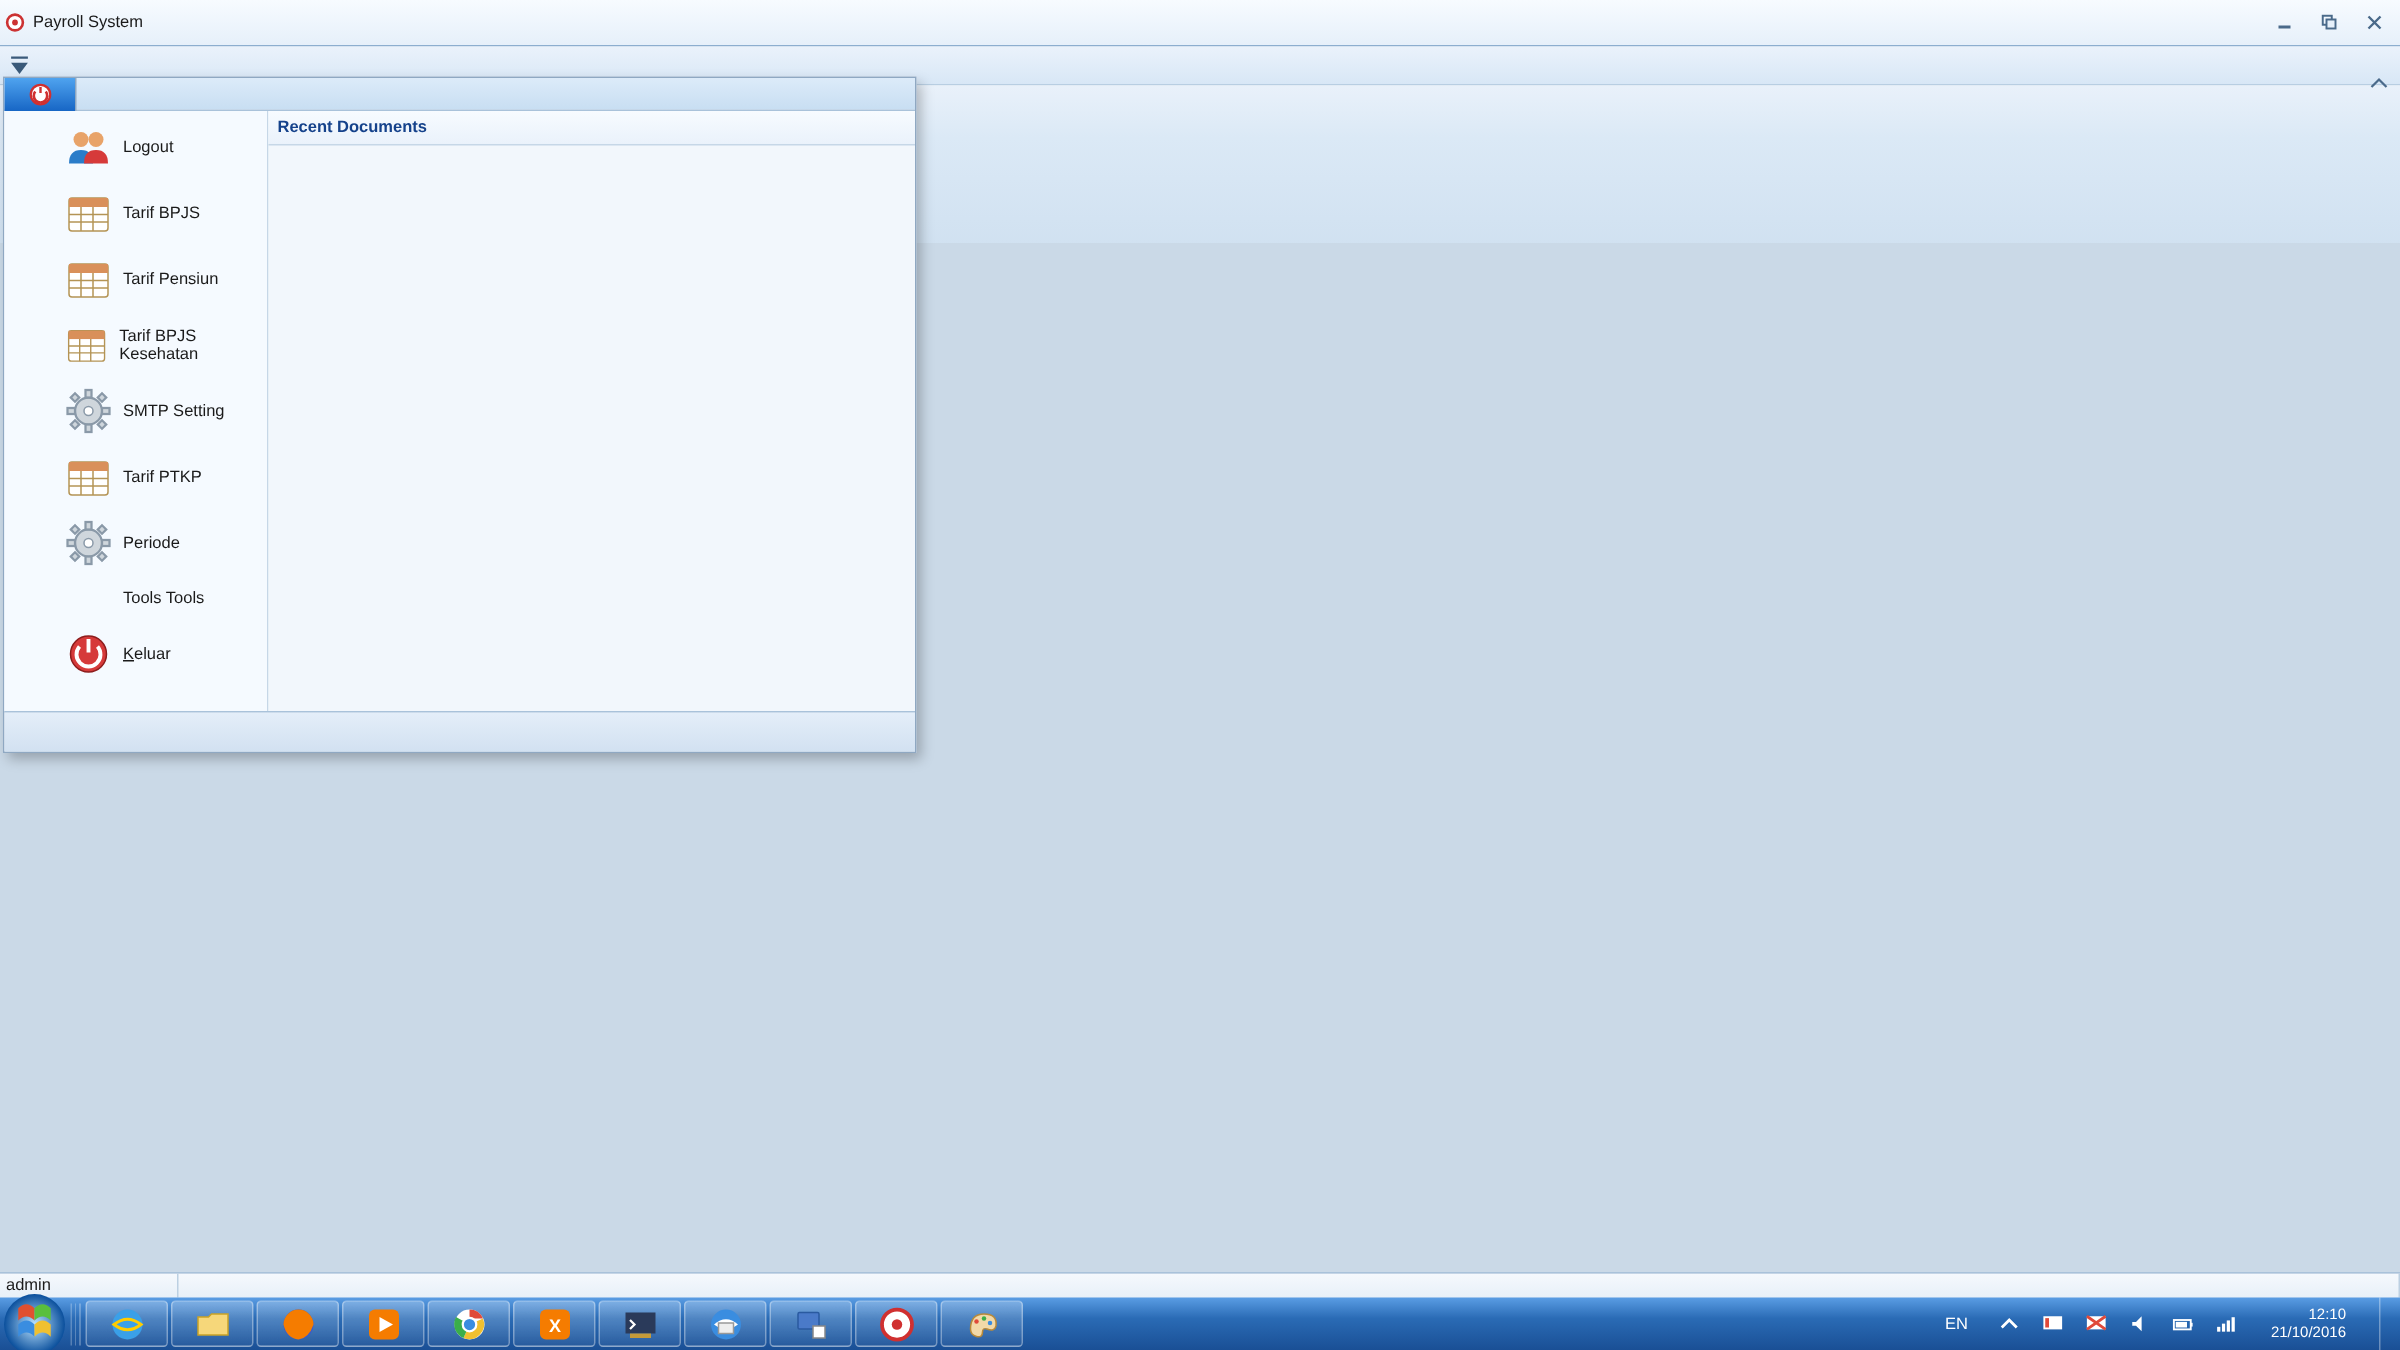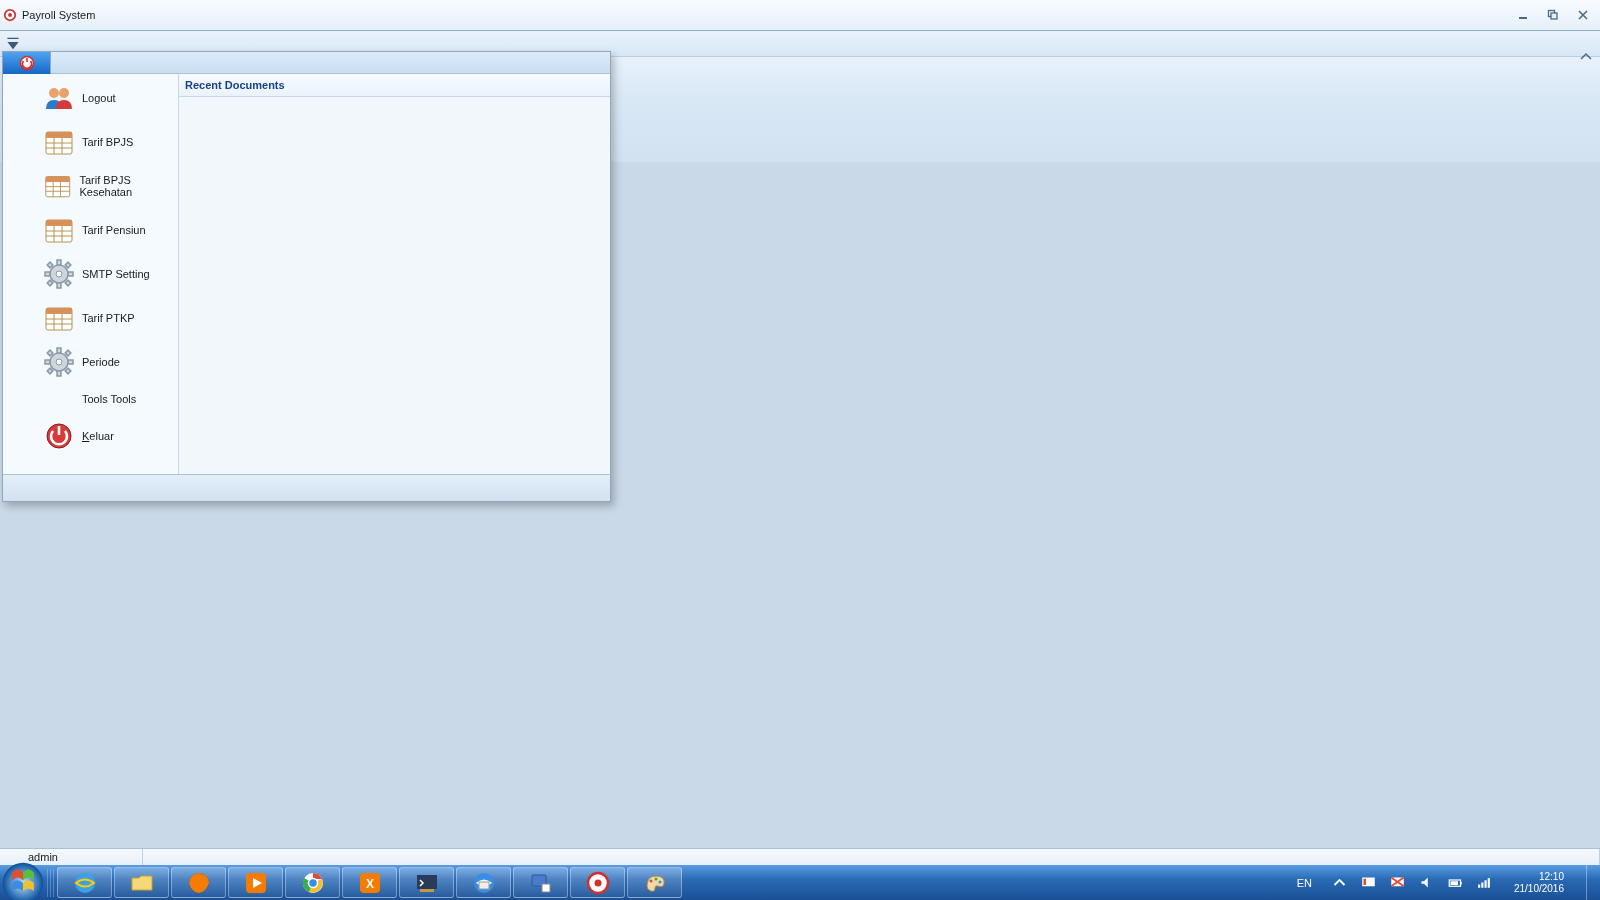--- a/index.html
+++ b/index.html
@@ -133,21 +133,21 @@
   background: linear-gradient(#f5f9fd,#e8f0f8);
   border-top: 1px solid #a9c2da;
   display: flex; align-items: center;
   font-size: 11px; color: #1a1a1a;
 }
 .statusbar .cell {
   padding: 0 4px;
   border-right: 1px solid #bcd0e2;
   height: 100%; display:flex; align-items:center;
 }
-.statusbar .cell.first { width: 119px; margin-left: 24px; }
+.statusbar .cell.first { width: 119px; }
 
 
 .taskbar {
   position: absolute;
   left: 0; right: 0; bottom: 0;
   height: 35px;
   background: linear-gradient(#5a9de4 0%, #2a6bb5 40%, #1a4f95 100%);
   display: flex; align-items: center;
 }
 .start-orb {
@@ -277,35 +277,35 @@
         <span class="mi-icon">
           <svg class="calendar-icon" viewBox="0 0 32 32">
               <rect class="body" x="3" y="6" width="26" height="22" rx="2"></rect>
               <rect class="top" x="3" y="6" width="26" height="6"></rect>
               <line x1="3" y1="17" x2="29" y2="17"></line>
               <line x1="3" y1="22" x2="29" y2="22"></line>
               <line x1="11" y1="12" x2="11" y2="28"></line>
               <line x1="19" y1="12" x2="19" y2="28"></line>
             </svg>
         </span>
-        <span>Tarif BPJS Kesehatan</span>
+        <span>Tarif Pensiun</span>
       </div>
 
       <div class="menu-item">
         <span class="mi-icon">
           <svg class="calendar-icon" viewBox="0 0 32 32">
               <rect class="body" x="3" y="6" width="26" height="22" rx="2"></rect>
               <rect class="top" x="3" y="6" width="26" height="6"></rect>
               <line x1="3" y1="17" x2="29" y2="17"></line>
               <line x1="3" y1="22" x2="29" y2="22"></line>
               <line x1="11" y1="12" x2="11" y2="28"></line>
               <line x1="19" y1="12" x2="19" y2="28"></line>
             </svg>
         </span>
-        <span>Tarif Pensiun</span>
+        <span>Tarif BPJS Kesehatan</span>
       </div>
 
       <div class="menu-item">
         <span class="mi-icon">
           <svg viewBox="0 0 32 32">
               <circle cx="16" cy="16" r="9" fill="#cfd6dc" stroke="#8a99a8" stroke-width="1.5"></circle>
               <circle cx="16" cy="16" r="3" fill="#fff" stroke="#8a99a8"></circle>
               <g fill="#cfd6dc" stroke="#8a99a8" stroke-width="1.5">
                 <rect x="14" y="2" width="4" height="5"></rect>
                 <rect x="14" y="25" width="4" height="5"></rect>

